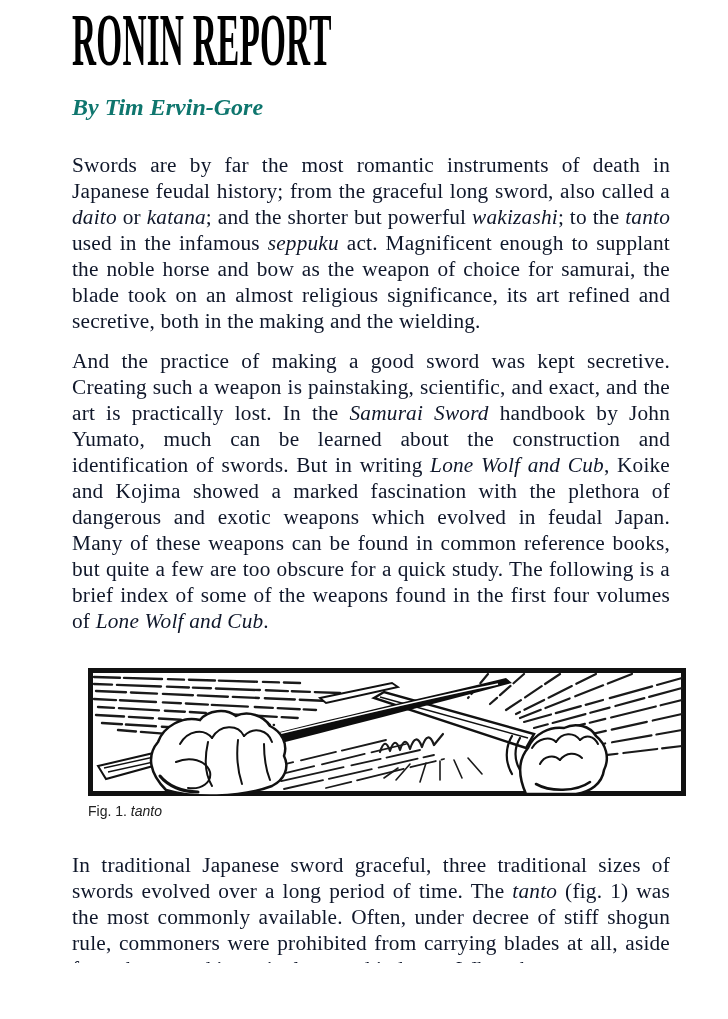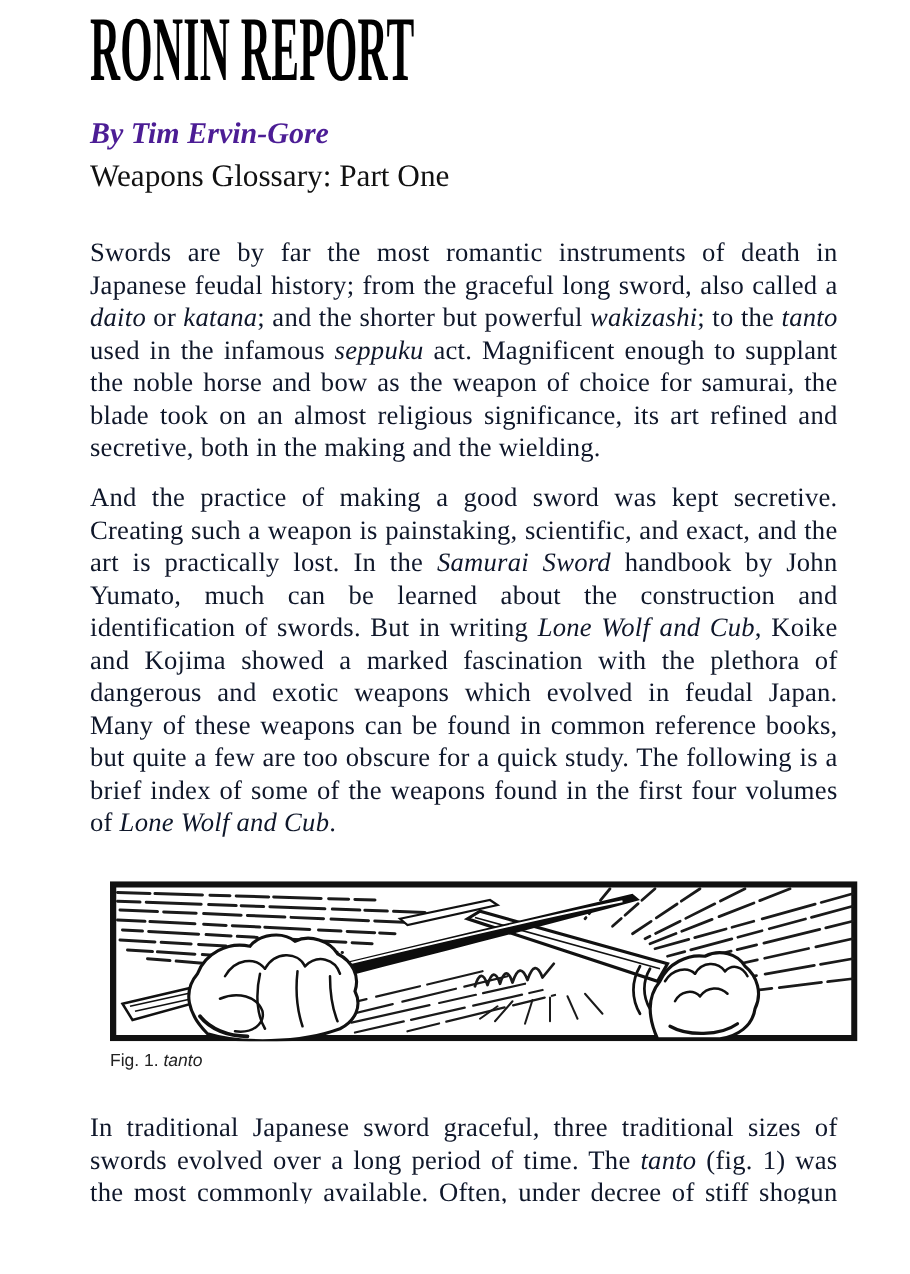--- a/index.html
+++ b/index.html
@@ -28,21 +28,21 @@
     transform-origin: left top;
     letter-spacing: 0.5px;
   }
   p.byline {
     margin: 24px 0 0 0;
     font-family: "Liberation Serif", serif;
     font-weight: 700;
     font-style: italic;
     font-size: 24px;
     line-height: 1.1;
-    color: #4c1d95;
+    color: #0f766e;
   }
   p.subtitle {
     margin: 8px 0 0 0;
     font-family: "Liberation Serif", serif;
     font-weight: 400;
     font-size: 25px;
     line-height: 1.15;
     color: #111111;
   }
   p.body-par {
@@ -78,21 +78,20 @@
 </style>
 </head>
 <body>
 
 <div class="page">
 
   <h1 class="title">RONIN REPORT</h1>
 
   <p class="byline">By Tim Ervin-Gore</p>
 
-  <p class="subtitle">Weapons Glossary: Part One</p>
 
   <p class="body-par first-par"><span>Swords are by far the most romantic instruments of death in Japanese feudal history; from the graceful long sword, also called a </span><i>daito</i><span> or </span><i>katana</i><span>; and the shorter but powerful </span><i>wakizashi</i><span>; to the </span><i>tanto</i><span> used in the infamous </span><i>seppuku</i><span> act. Magnificent enough to supplant the noble horse and bow as the weapon of choice for samurai, the blade took on an almost religious significance, its art refined and secretive, both in the making and the wielding.</span></p>
 
   <p class="body-par"><span>And the practice of making a good sword was kept secretive. Creating such a weapon is painstaking, scientific, and exact, and the art is practically lost. In the </span><i>Samurai Sword</i><span> handbook by John Yumato, much can be learned about the construction and identification of swords. But in writing </span><i>Lone Wolf and Cub</i><span>, Koike and Kojima showed a marked fascination with the plethora of dangerous and exotic weapons which evolved in feudal Japan. Many of these weapons can be found in common reference books, but quite a few are too obscure for a quick study. The following is a brief index of some of the weapons found in the first four volumes of </span><i>Lone Wolf and Cub</i><span>.</span></p>
 
   <figure class="panel-figure">
     <div class="panel-wrap">
       <svg viewBox="0 0 598 128" width="598" height="128" xmlns="http://www.w3.org/2000/svg">
 
         <rect x="2.5" y="2.5" width="593" height="123" fill="#ffffff" stroke="#111111" stroke-width="5"></rect>

